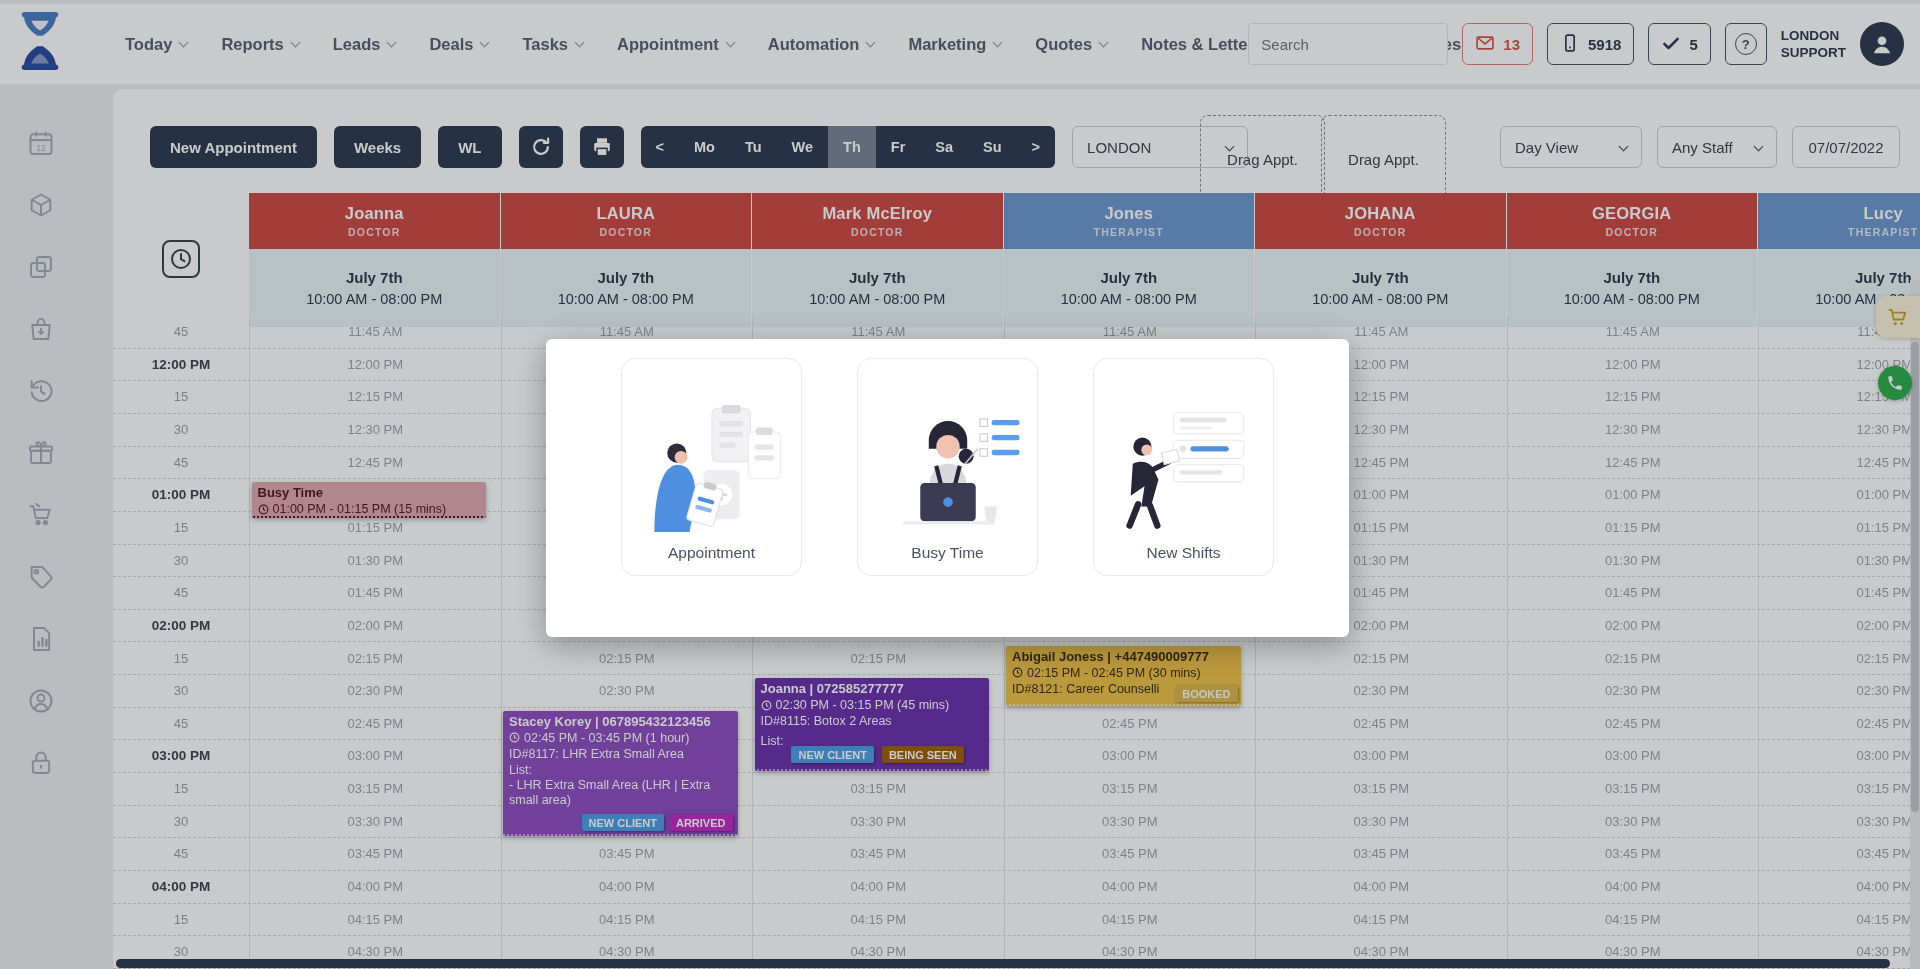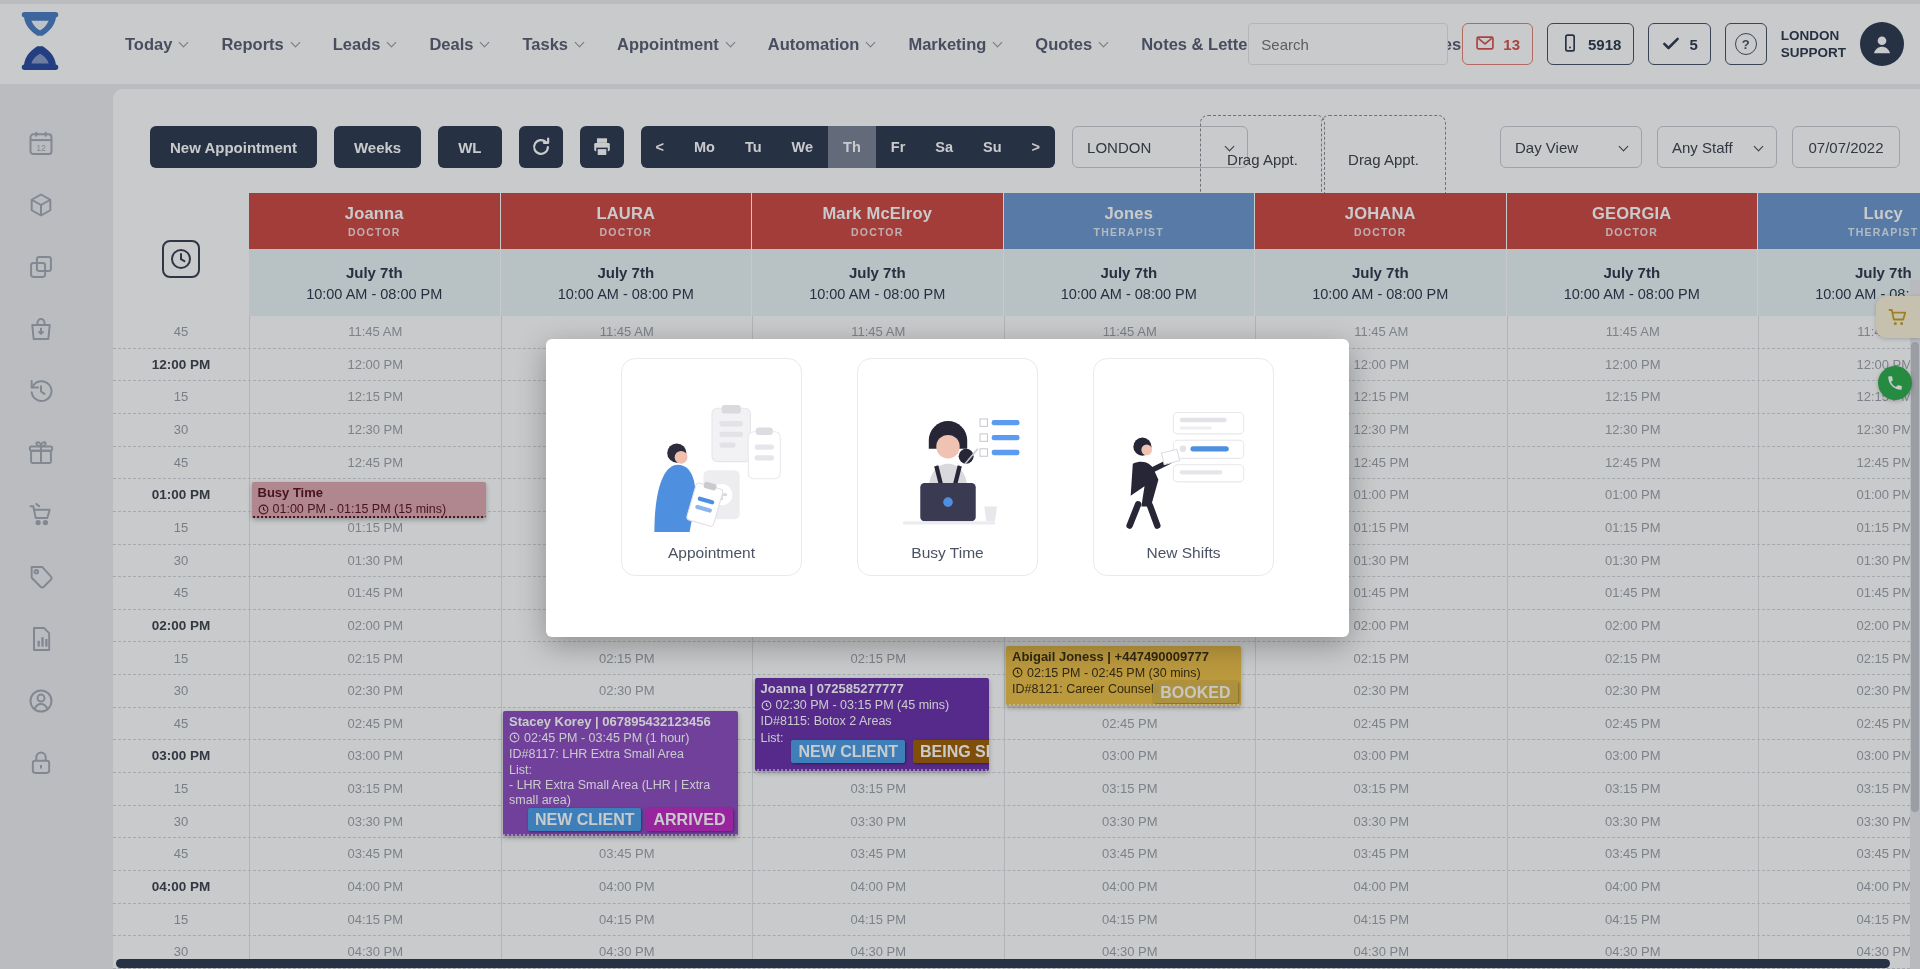--- a/index.html
+++ b/index.html
@@ -46,40 +46,40 @@
   .datebox { position:absolute; height:42px; width:108px; top:37px; background:#fff; border:1px solid #c9cdd4; border-radius:6px; display:flex; align-items:center; justify-content:center; font-size:15px; color:#3f4450; cursor:pointer; }
   .absel { position:absolute; top:37px; }
 
   
   .cal { position:absolute; left:0; top:104px; right:0; bottom:0; }
   .hrow { position:absolute; left:0; top:0; right:0; height:56px; display:flex; }
   .hgutter { width:136px; flex:0 0 136px; background:#fff; }
   .hcell { width:251.5px; flex:0 0 251.5px; border-right:1px solid #fff; color:#fff; display:flex; flex-direction:column; align-items:center; justify-content:center; cursor:pointer; overflow:hidden; }
   .hname { font-size:16.5px; font-weight:600; letter-spacing:.2px; }
   .hrole { font-size:10.5px; letter-spacing:1.2px; opacity:.8; margin-top:3px; font-weight:600; }
-  .srow { position:absolute; left:0; top:56px; right:0; height:67px; display:flex; }
+  .srow { position:absolute; left:0; top:56px; right:0; height:78px; display:flex; }
   .sgutter { width:136px; flex:0 0 136px; background:#fff; position:relative; }
   .scell { width:251.5px; flex:0 0 251.5px; background:#e9f4f6; border-right:1px solid rgba(255,255,255,.9); display:flex; flex-direction:column; align-items:center; justify-content:center; color:#2e3a4d; overflow:hidden; }
   .sdate { font-size:15px; font-weight:700; }
   .shours { font-size:14.5px; margin-top:5px; white-space:nowrap; }
   .clockbtn { position:absolute; left:49px; top:-9px; width:38px; height:38px; border:2px solid #3c4352; border-radius:8px; background:#fff; display:flex; align-items:center; justify-content:center; cursor:pointer; z-index:3; }
 
   .grid { position:absolute; left:0; top:123px; right:0; bottom:0; overflow:hidden; }
   .grow { position:absolute; left:0; right:0; border-bottom:1px dashed #d3d6da; }
   .glabel { position:absolute; width:136px; text-align:center; font-size:13px; color:#989ea8; }
   .glabel.major { color:#3f4450; font-weight:700; font-size:13.5px; }
   .gcol { position:absolute; top:0; bottom:0; border-left:1px solid #e1e3e7;padding-left:31px; }
   .celltime { position:absolute; left:0; right:0; text-align:center; font-size:13px; color:#8d939e; opacity:.85; }
 
   .appt { position:absolute; border-radius:2px; overflow:hidden; padding:3px 6px 2px 6px; box-shadow:0 2px 5px rgba(0,0,0,.28); cursor:pointer; z-index:2; }
   .appt .ln { font-size:12.5px; line-height:16px; white-space:nowrap; display:flex; align-items:center; gap:4px; }
   .appt .ln.nm { font-weight:700; font-size:13px; }
   .appt.busy { border-bottom:2px dotted #5a1523; }
   .appt.booking { border-bottom:2px dotted rgba(255,255,255,.55); }
-  .badge { font-size:16px; font-weight:700; color:#fff; padding:2.5px 7px; border-radius:2px; box-shadow:1px 1px 3px rgba(0,0,0,.4); white-space:nowrap;margin-top:28px; }
+  .badge { font-size:11px; font-weight:700; color:#fff; padding:2.5px 7px; border-radius:2px; box-shadow:1px 1px 3px rgba(0,0,0,.4); white-space:nowrap;margin-top:28px; }
   .badges-overlay { position:absolute; right:5px; bottom:3px; display:flex; gap:5px; }
   .list-row { display:flex; align-items:center; gap:8px; position:absolute; left:6px; right:6px; bottom:6px; }
   .list-row .badge:first-of-type { margin-left:48px; }
   .corner-badge { position:absolute; right:3px; bottom:2px; }
 
   
   .hscroll { position:absolute; left:116px; bottom:1px; width:1774px; height:9px; background:#2f3b52; border-radius:5px; z-index:7; cursor:pointer; }
   .vscroll { position:absolute; right:0; top:280px; bottom:0; width:10px; background:#e9ebee; z-index:7; }
   .vthumb { position:absolute; left:1px; right:1px; top:62px; height:470px; background:#c3c7cd; border-radius:5px; cursor:pointer; }
   .float-cart { position:absolute; right:0; top:296px; width:44px; height:42px; background:#fbf4dc; border-radius:10px 0 0 10px; display:flex; align-items:center; justify-content:center; box-shadow:0 1px 4px rgba(0,0,0,.2); z-index:8; cursor:pointer; }

